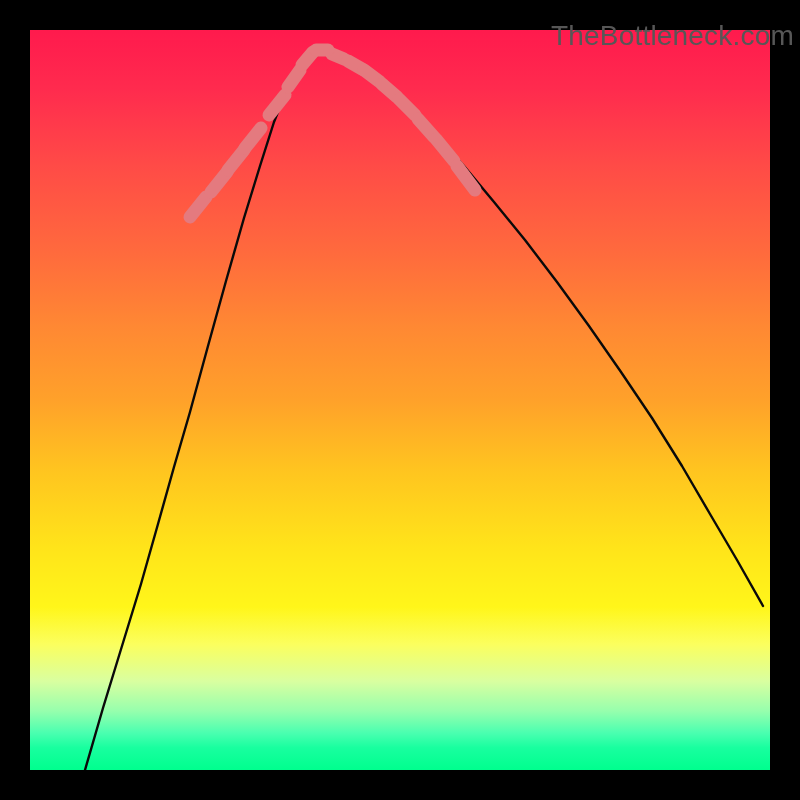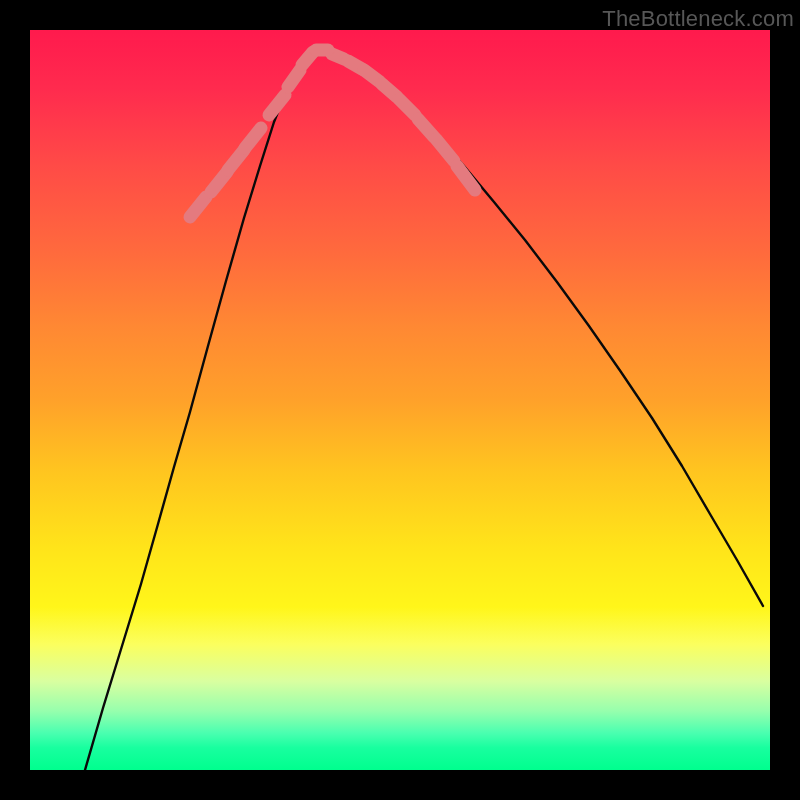--- a/index.html
+++ b/index.html
@@ -38,24 +38,24 @@
       #fbff5e 83%,
       #d9ffa0 88%,
       #97ffad 92%,
       #4affb0 95%,
       #18ff9f 97%,
       #00ff8e 100%
     );
   }
   .watermark {
     position: absolute;
-    top: 6px;
+    top: 20px;
     right: 6px;
     color: #575757;
-    font-size: 22px;
+    font-size: 28px;
     font-weight: 500;
     letter-spacing: 0.2px;
   }
   svg {
     position: absolute;
     left: 0;
     top: 0;
   }
 </style>
 </head>

